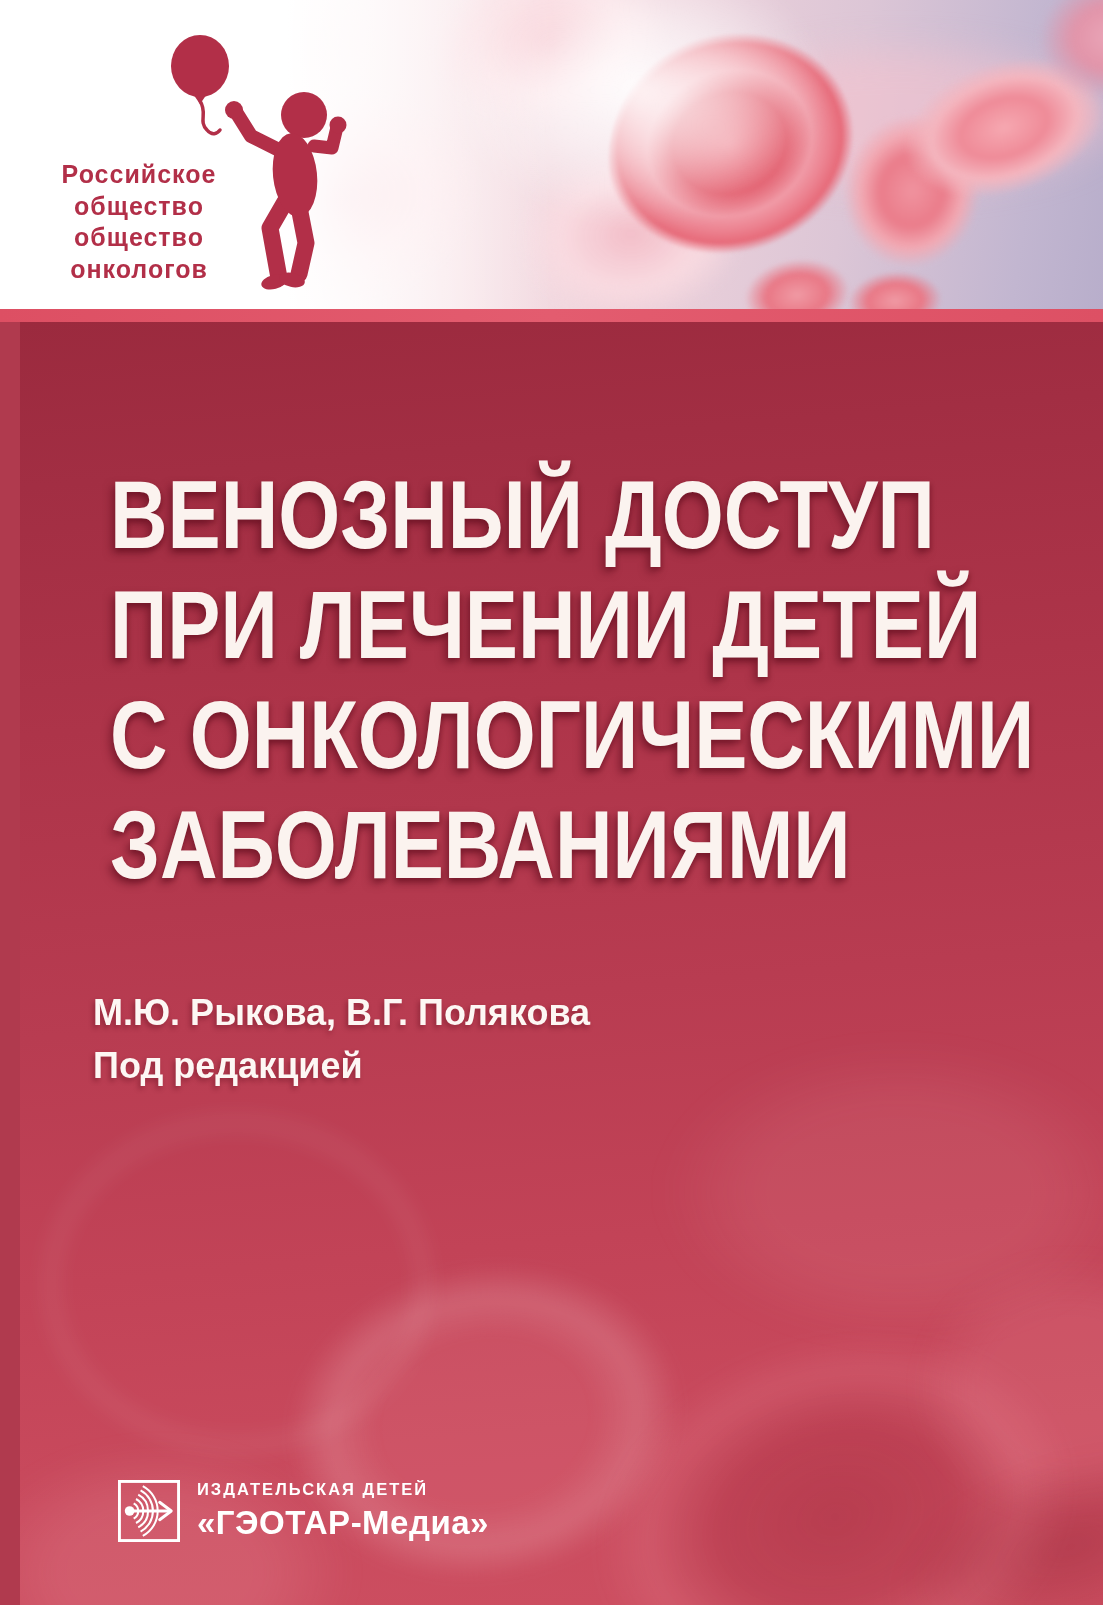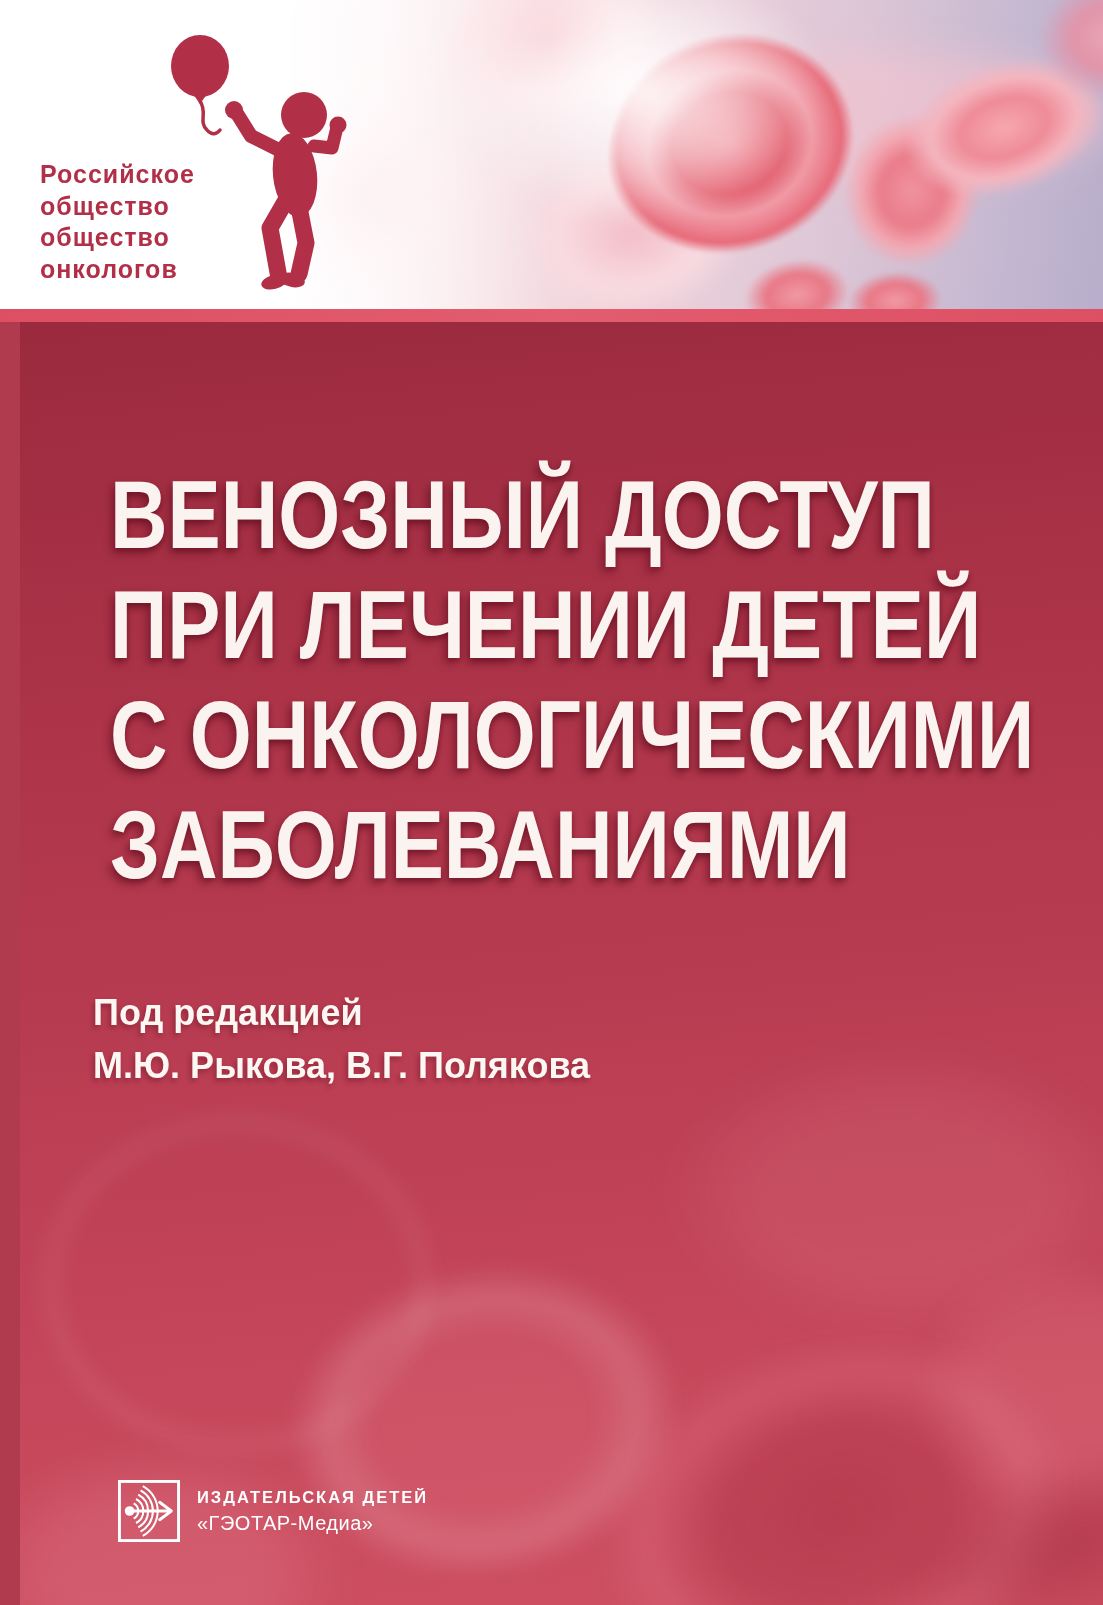--- a/index.html
+++ b/index.html
@@ -40,21 +40,21 @@
   .c12{left:846px;top:270px;width:98px;height:62px;transform:rotate(-4deg);filter:blur(2px);
       background:radial-gradient(closest-side,#f09aa4 0%,#e97886 55%,rgba(233,120,134,0) 96%);}
   .burst{position:absolute;left:430px;top:-60px;width:420px;height:300px;border-radius:50%;filter:blur(10px);
       background:radial-gradient(closest-side,rgba(255,255,255,.95) 0%,rgba(255,255,255,.55) 45%,rgba(255,255,255,0) 90%);}
   .white-fade{position:absolute;left:0;top:0;width:100%;height:100%;
       background:linear-gradient(90deg,#ffffff 0%,#ffffff 26%,rgba(255,255,255,.55) 38%,rgba(255,255,255,0) 50%);}
   
   .society{position:absolute;left:0;top:0;width:420px;height:309px;}
   .logo-figure{position:absolute;left:163px;top:30px;width:190px;height:270px;}
   .society-text{
-    position:absolute;left:40px;top:159px;width:198px;text-align:left;
+    position:absolute;left:40px;top:159px;width:198px;text-align:center;
     color:#b22f48;font-weight:bold;font-size:25px;line-height:31.5px;letter-spacing:1px;
   }
   
   .strip{position:absolute;left:0;top:309px;width:1103px;height:13px;
       background:linear-gradient(90deg,#dd4f63 0%,#e35c6f 50%,#dd5064 100%);}
   
   .body-red{
     position:absolute;left:0;top:322px;width:1103px;height:1283px;overflow:hidden;
     background:linear-gradient(175deg,#9b2a3e 0%,#a22e43 12%,#ad3449 30%,#b83c51 52%,#c24357 70%,#c94a5d 86%,#cd4f61 100%);
     margin-left:20px;
@@ -79,21 +79,21 @@
       text-shadow:-4px 5px 9px rgba(88,10,26,.55),2px 3px 5px rgba(88,10,26,.30);}
   .title .tl{display:block;transform:scaleX(.83);transform-origin:left center;white-space:nowrap;}
   
   .editors{position:absolute;left:73px;top:664px;color:#fdf7f4;font-weight:bold;
       font-size:36px;line-height:53px;text-shadow:-2px 3px 5px rgba(88,10,26,.4);}
   
   .publisher{position:absolute;left:98px;top:1158px;display:flex;align-items:center;color:#ffffff;}
   .pub-icon{width:62px;height:62px;flex:0 0 auto;}
   .pub-text{margin-left:17px;}
   .pub-group{font-size:16.5px;font-weight:bold;letter-spacing:2px;white-space:nowrap;}
-  .pub-name{font-size:20px;font-weight:normal;letter-spacing:.5px;margin-top:5px;white-space:nowrap;}
+  .pub-name{font-size:33px;font-weight:bold;letter-spacing:.5px;margin-top:5px;white-space:nowrap;}
 </style>
 </head>
 <body>
 
 <div class="cover">
 
   <div class="band">
     <div class="cell c1"></div>
     <div class="cell c2"></div>
     <div class="cell c3"></div>
@@ -153,22 +153,22 @@
     <div class="f f7"></div>
 
     <h1 class="title">
       <span class="tl">ВЕНОЗНЫЙ ДОСТУП</span>
       <span class="tl">ПРИ ЛЕЧЕНИИ ДЕТЕЙ</span>
       <span class="tl">С ОНКОЛОГИЧЕСКИМИ</span>
       <span class="tl">ЗАБОЛЕВАНИЯМИ</span>
     </h1>
 
     <div class="editors">
+      <div>М.Ю. Рыкова, В.Г. Полякова</div>
       <div>Под редакцией</div>
-      <div>М.Ю. Рыкова, В.Г. Полякова</div>
     </div>
 
     <div class="publisher">
       <svg class="pub-icon" viewBox="0 0 64 64">
         <rect x="1.5" y="1.5" width="61" height="61" fill="none" stroke="#ffffff" stroke-width="3"></rect>
         <circle cx="12" cy="32" r="5" fill="#ffffff"></circle>
         <g fill="none" stroke="#ffffff" stroke-width="2.1">
           <path d="M16.2,24.1 A9,9 0 0 1 16.2,39.9"></path>
           <path d="M18.6,19.6 A14,14 0 0 1 18.6,44.4"></path>
           <path d="M20.9,15.2 A19,19 0 0 1 20.9,48.8"></path>

